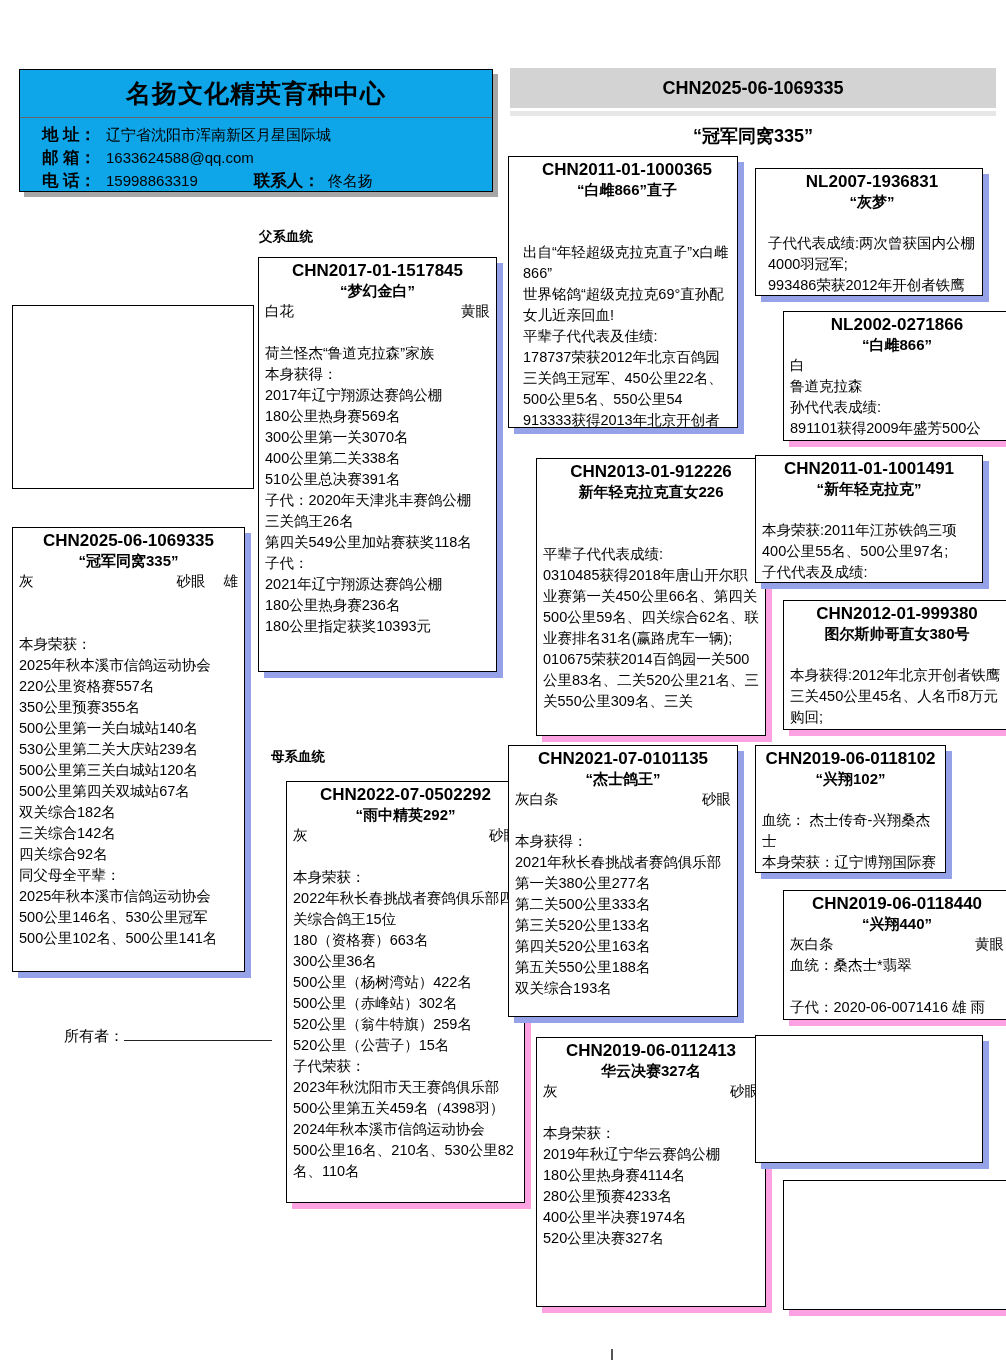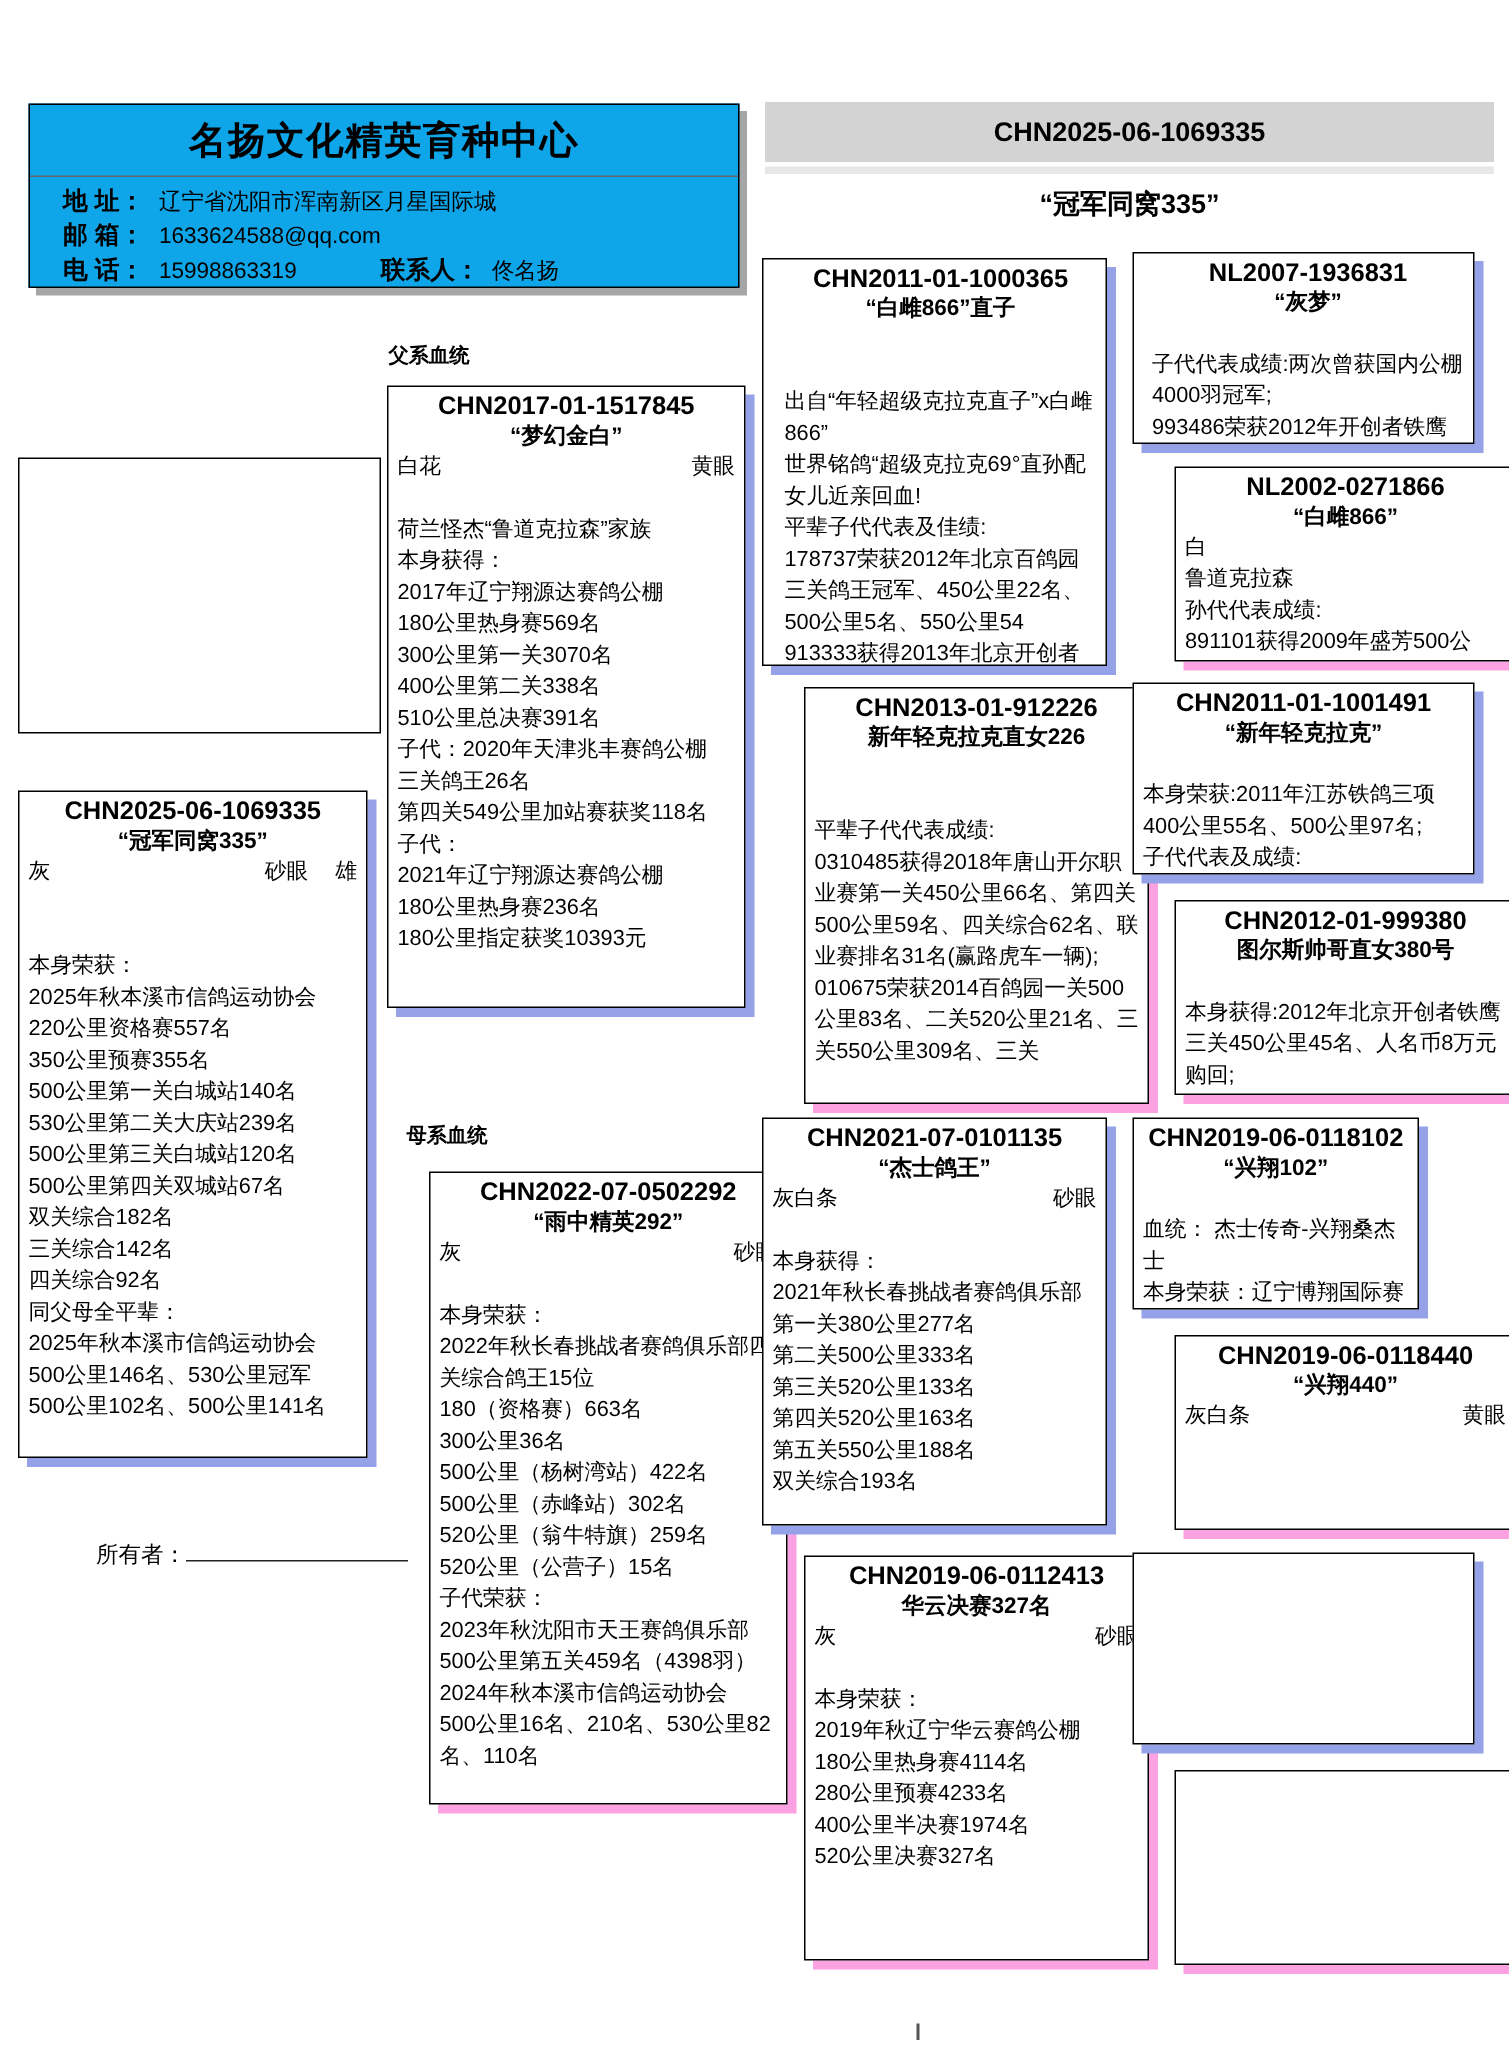--- a/index.html
+++ b/index.html
@@ -143,21 +143,21 @@
 500公里（杨树湾站）422名
 500公里（赤峰站）302名
 520公里（翁牛特旗）259名
 520公里（公营子）15名
 子代荣获：
 2023年秋沈阳市天王赛鸽俱乐部500公里第五关459名（4398羽）
 2024年秋本溪市信鸽运动协会
 500公里16名、210名、530公里82名、110名</div>
   </div>
 
-  <div class="pbox sb" style="left:508px;top:172px;width:230px;height:272px;padding-left:14px;">
+  <div class="pbox sb" style="left:508px;top:156px;width:230px;height:272px;padding-left:14px;">
     <div class="ring">CHN2011-01-1000365</div>
     <div class="pname">“白雌866”直子</div>
     <div class="pbody">
 
 出自“年轻超级克拉克直子”x白雌866”
 世界铭鸽“超级克拉克69°直孙配女儿近亲回血!
 平辈子代代表及佳绩:
 178737荣获2012年北京百鸽园三关鸽王冠军、450公里22名、500公里5名、550公里54
 913333获得2013年北京开创者</div>
   </div>
@@ -246,19 +246,22 @@
 本身荣获：辽宁博翔国际赛鸽文化交流中心</div>
   </div>
 
   <div class="pbox sp" style="left:755px;top:890px;width:228px;height:130px;">
     <div class="ring">CHN2019-06-0118440</div>
     <div class="pname">“兴翔440”</div>
     <div class="attr">
       <span>灰白条</span>
       <span>黄眼</span>
     </div>
+    <div class="pbody">血统：桑杰士*翡翠
+
+子代：2020-06-0071416 雄 雨</div>
   </div>
 
   <div class="pbox sb" style="left:755px;top:1035px;width:228px;height:128px;"></div>
   <div class="pbox sp" style="left:755px;top:1180px;width:228px;height:130px;"></div>
 
   <div class="page-mark"></div>
 </div>
 
 </body></html>

